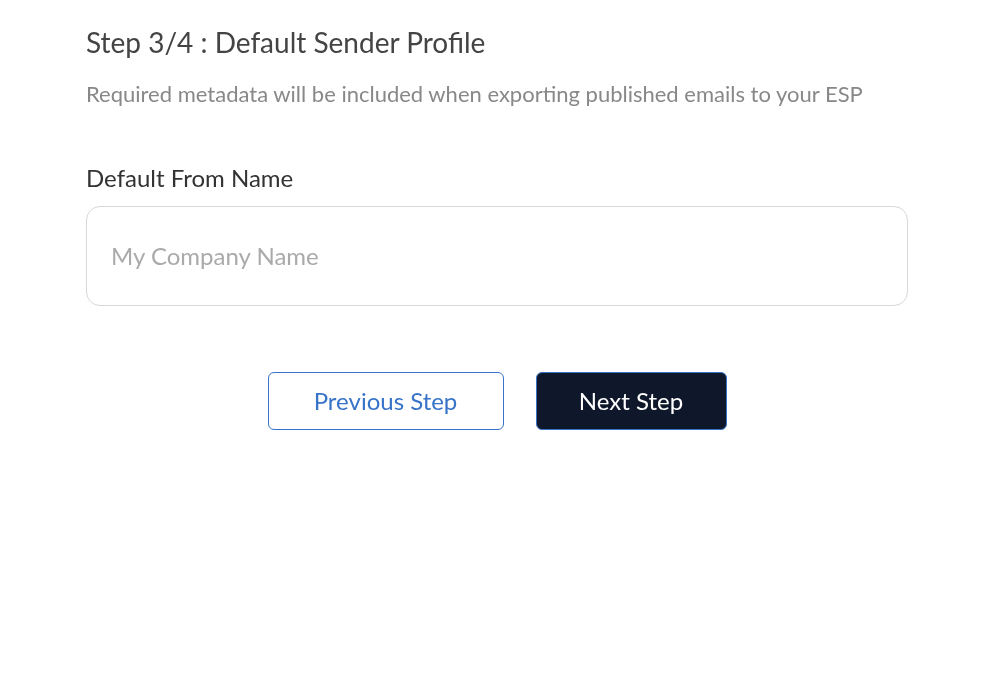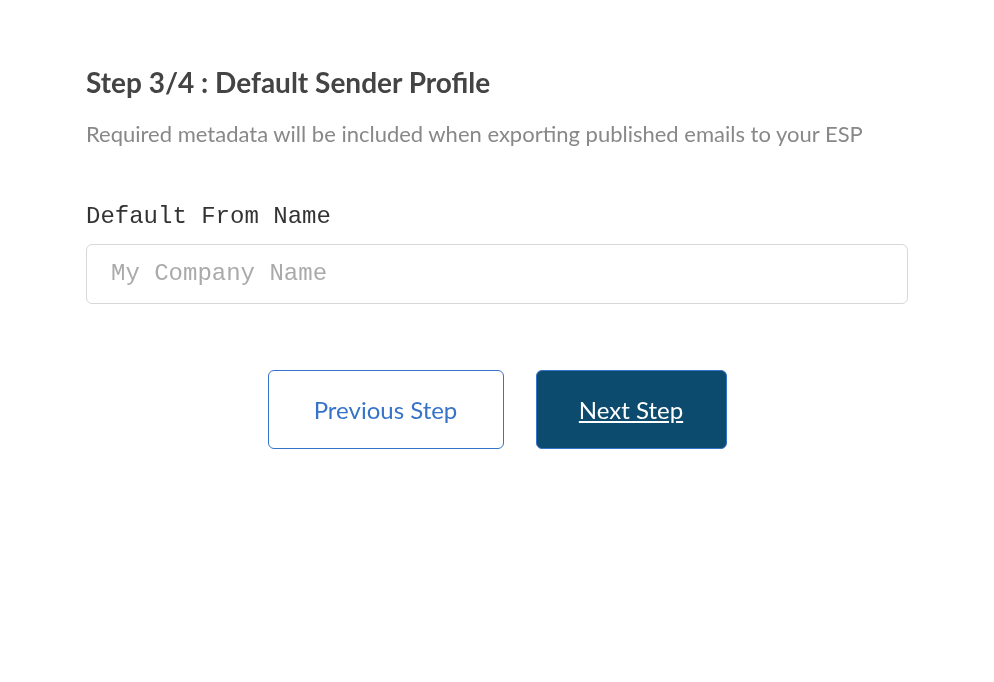--- a/index.html
+++ b/index.html
@@ -12,91 +12,88 @@
       background: #ffffff;
       width: 994px;
       height: 682px;
     }
     .container {
       padding: 24px 86px 0 86px;
       max-width: 994px;
     }
     .step-title {
       font-size: 28px;
-      font-weight: 700;
+      font-weight: 400;
       color: #444444;
       line-height: 1.3;
       margin-bottom: 6px;
-      margin-top: 40px;
     }
     .step-subtitle {
       font-size: 22px;
       font-weight: 400;
       color: #888888;
       line-height: 1.65;
       margin-bottom: 50px;
       margin-top: 16px;
     }
     .form-group {
       margin-bottom: 54px;
-      font-family: Liberation Mono, monospace;
     }
     .field-label {
       display: block;
       font-size: 24px;
       font-weight: 400;
       color: #333333;
       margin-bottom: 14px;
     }
     .text-input {
       width: 100%;
-      height: 60px;
+      height: 100px;
       padding: 0 24px;
       font-size: 24px;
       font-family: inherit;
       font-weight: 400;
       color: #333333;
       border: 1px solid #d8d8d8;
-      border-radius: 6px;
+      border-radius: 14px;
       background: #ffffff;
       outline: none;
     }
     .text-input::placeholder {
       color: #aaaaaa;
     }
     .button-row {
       display: flex;
       justify-content: center;
       gap: 32px;
       margin-top: 66px;
     }
     .btn {
-      height: 79px;
+      height: 58px;
       padding: 0 32px;
       font-size: 24px;
       font-weight: 400;
       font-family: inherit;
       border-radius: 6px;
       cursor: pointer;
       display: inline-flex;
       align-items: center;
       justify-content: center;
     }
     .btn-secondary {
       background: #ffffff;
       color: #3773c8;
       border: 1px solid #3773c8;
       min-width: 236px;
     }
     .btn-primary {
-      background: #0c4a6e;
+      background: #0f172a;
       color: #ffffff;
       border: 1px solid #3773c8;
       min-width: 191px;
-      text-decoration: underline;
     }
   </style>
 </head>
 <body>
 
 <div class="container">
   <h1 class="step-title">Step 3/4 : Default Sender Profile</h1>
   <p class="step-subtitle">Required metadata will be included when exporting published emails to your ESP</p>
 
   <div class="form-group">

